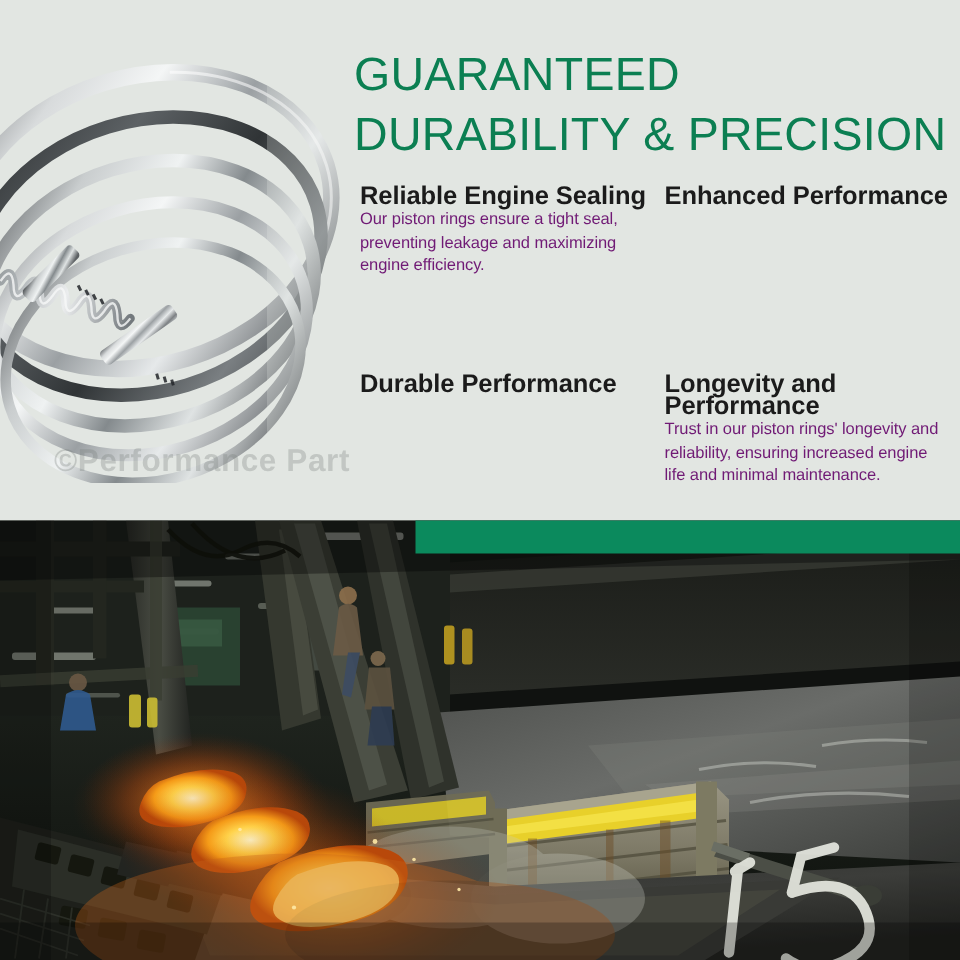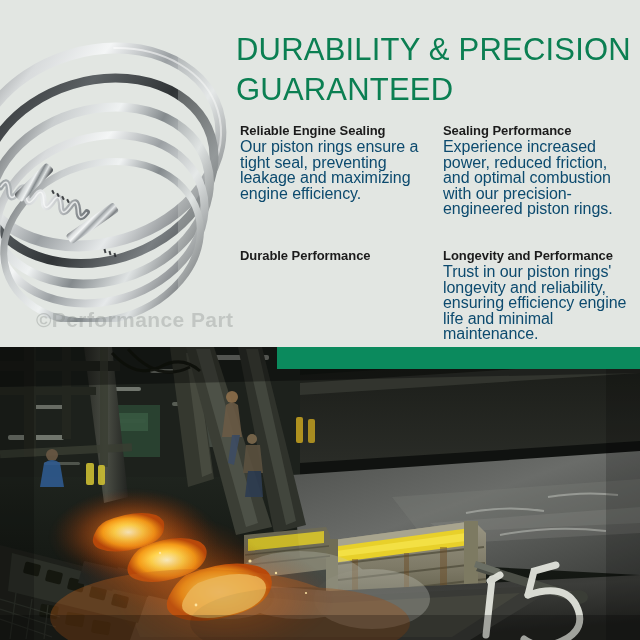--- a/index.html
+++ b/index.html
@@ -64,39 +64,39 @@
     left: 240px;
     top: 123px;
     width: 400px;
     display: grid;
     grid-template-columns: 203px 197px;
     grid-template-rows: 125px auto;
   }
   .feature { padding-right: 8px; }
   .feature h3 {
     margin: 0 0 1px 0;
-    font-size: 13px;
+    font-size: 17px;
     line-height: 15px;
     font-weight: bold;
     color: #1b1b1b;
     letter-spacing: -0.05px;
   }
   .feature p {
     margin: 0;
-    font-size: 16px;
+    font-size: 11px;
     line-height: 15.6px;
-    color: #0c4a6e;
+    color: #701a75;
     letter-spacing: -0.05px;
   }
 
   
   .watermark {
     position: absolute;
     left: 36px;
-    top: 308px;
+    top: 296px;
     font-size: 21px;
     font-weight: bold;
     color: rgba(120,126,122,0.30);
     letter-spacing: 0.4px;
     white-space: nowrap;
     pointer-events: none;
   }
 
   
   .green-bar {
@@ -209,43 +209,42 @@
             <rect x="127" y="245" width="2" height="4" transform="rotate(-16 128 247)"></rect>
             <rect x="132" y="247" width="2" height="4" transform="rotate(-16 133 249)"></rect>
           </g>
 
           <rect x="196" y="0" width="60" height="316" fill="#e2e6e2" opacity="0.25"></rect>
         </g>
       </svg>
     </div>
 
     <div class="headline">
+      <div class="headline-line l1">GUARANTEED</div>
       <div class="headline-line l2">DURABILITY &amp; PRECISION</div>
-      <div class="headline-line l1">GUARANTEED</div>
     </div>
 
     <div class="features">
 
       <div class="feature">
         <h3>Reliable Engine Sealing</h3>
         <p>Our piston rings ensure a tight seal, preventing leakage and maximizing engine efficiency.</p>
       </div>
 
       <div class="feature">
-        <h3>Sealing Performance</h3>
-        <p>Experience increased power, reduced friction, and optimal combustion with our precision-engineered piston rings.</p>
+        <h3>Enhanced Performance</h3>
       </div>
 
       <div class="feature">
         <h3>Durable Performance</h3>
       </div>
 
       <div class="feature">
         <h3>Longevity and Performance</h3>
-        <p>Trust in our piston rings' longevity and reliability, ensuring efficiency engine life and minimal maintenance.</p>
+        <p>Trust in our piston rings' longevity and reliability, ensuring increased engine life and minimal maintenance.</p>
       </div>
 
     </div>
 
     <div class="watermark">©Performance Part</div>
 
   </div>
 
   <div class="green-bar"></div>
 

